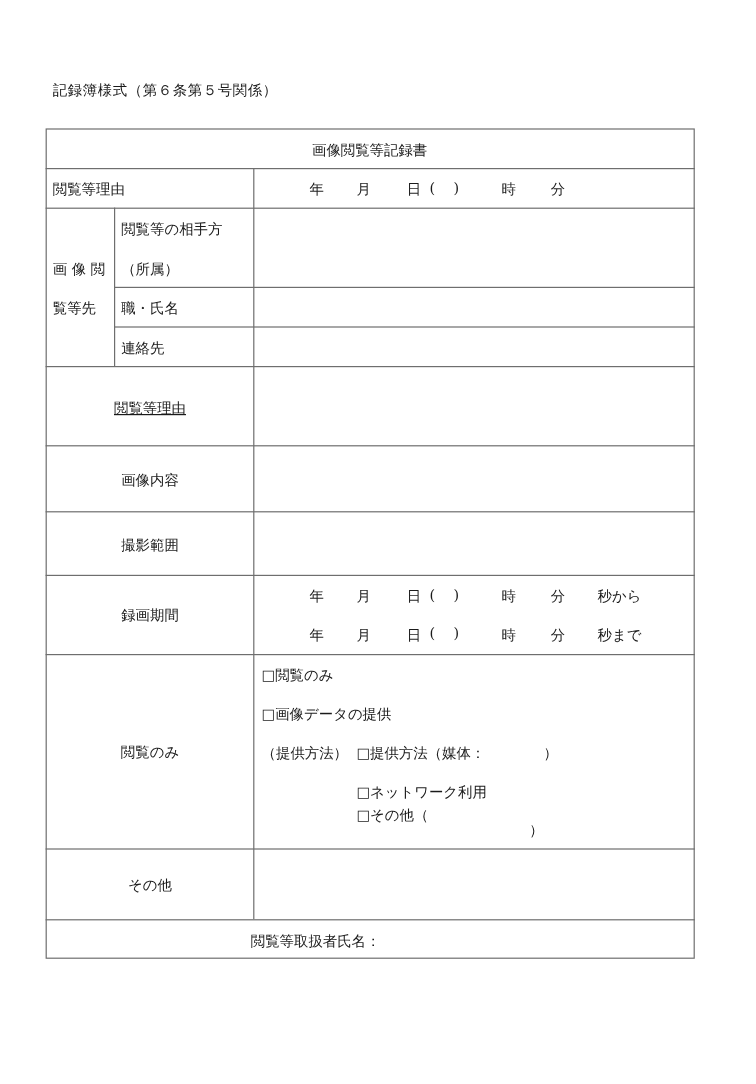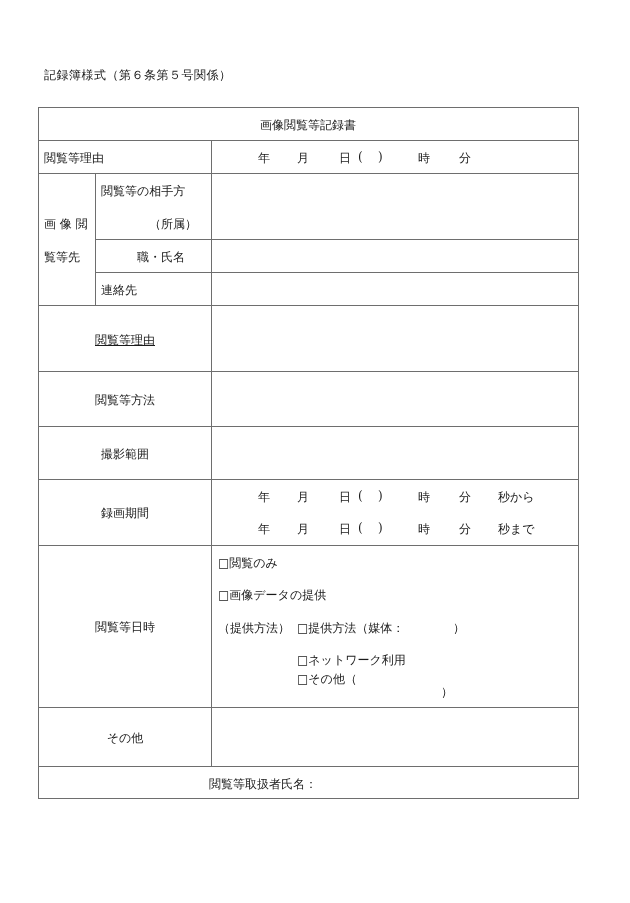--- a/index.html
+++ b/index.html
@@ -48,31 +48,31 @@
     <span class="t" style="left:301px;top:43px;">日</span>
     <span class="t" style="left:320px;top:43px;">(</span>
     <span class="t" style="left:340px;top:43px;">)</span>
     <span class="t" style="left:380px;top:43px;">時</span>
     <span class="t" style="left:421px;top:43px;">分</span>
   </div>
 
   <div class="t" style="left:6px;top:109px;">画 像 閲</div>
   <div class="t" style="left:6px;top:142px;">覧等先</div>
   <div class="t" style="left:63px;top:76px;text-align:center;">閲覧等の相手方</div>
-  <div class="t" style="left:63px;top:109px;margin-left:48px;">（所属）</div>
+  <div class="t" style="left:63px;top:109px;">（所属）</div>
   <div style="position:absolute;left:174px;top:67px;width:366px;height:65px;"></div>
-  <div class="t" style="left:63px;top:142px;margin-left:36px;">職・氏名</div>
+  <div class="t" style="left:63px;top:142px;">職・氏名</div>
   <div style="position:absolute;left:174px;top:133px;width:366px;height:32px;"></div>
   <div class="t" style="left:63px;top:175px;">連絡先</div>
   <div style="position:absolute;left:174px;top:166px;width:366px;height:32px;"></div>
 
   <div class="t center" style="left:87px;top:225px;text-decoration:underline;">閲覧等理由</div>
   <div style="position:absolute;left:174px;top:199px;width:366px;height:65px;"></div>
 
-  <div class="t center" style="left:87px;top:285px;">閲覧等方法</div>
+  <div class="t center" style="left:87px;top:285px;">画像内容</div>
   <div style="position:absolute;left:174px;top:265px;width:366px;height:54px;"></div>
 
   <div class="t center" style="left:87px;top:339px;">撮影範囲</div>
   <div style="position:absolute;left:174px;top:320px;width:366px;height:52px;"></div>
 
   <div class="t center" style="left:87px;top:398px;">録画期間</div>
   <div>
     <span class="t" style="left:220px;top:382px;">年</span>
     <span class="t" style="left:259px;top:382px;">月</span>
     <span class="t" style="left:301px;top:382px;">日</span>
@@ -86,21 +86,21 @@
     <span class="t" style="left:220px;top:414px;">年</span>
     <span class="t" style="left:259px;top:414px;">月</span>
     <span class="t" style="left:301px;top:414px;">日</span>
     <span class="t" style="left:320px;top:414px;">(</span>
     <span class="t" style="left:340px;top:414px;">)</span>
     <span class="t" style="left:380px;top:414px;">時</span>
     <span class="t" style="left:421px;top:414px;">分</span>
     <span class="t" style="left:460px;top:414px;">秒まで</span>
   </div>
 
-  <div class="t center" style="left:87px;top:512px;">閲覧等日時</div>
+  <div class="t center" style="left:87px;top:512px;">閲覧のみ</div>
   <div class="t" style="left:180px;top:448px;">□閲覧のみ</div>
   <div class="t" style="left:180px;top:480px;">□画像データの提供</div>
   <div class="t" style="left:180px;top:513px;">（提供方法）</div>
   <div class="t" style="left:259px;top:513px;">□提供方法（媒体：</div>
   <div class="t" style="left:415px;top:513px;">）</div>
   <div class="t" style="left:259px;top:545px;">□ネットワーク利用</div>
   <div class="t" style="left:259px;top:564px;">□その他（</div>
   <div class="t" style="left:403px;top:577px;">）</div>
 
   <div class="t center" style="left:87px;top:623px;">その他</div>

